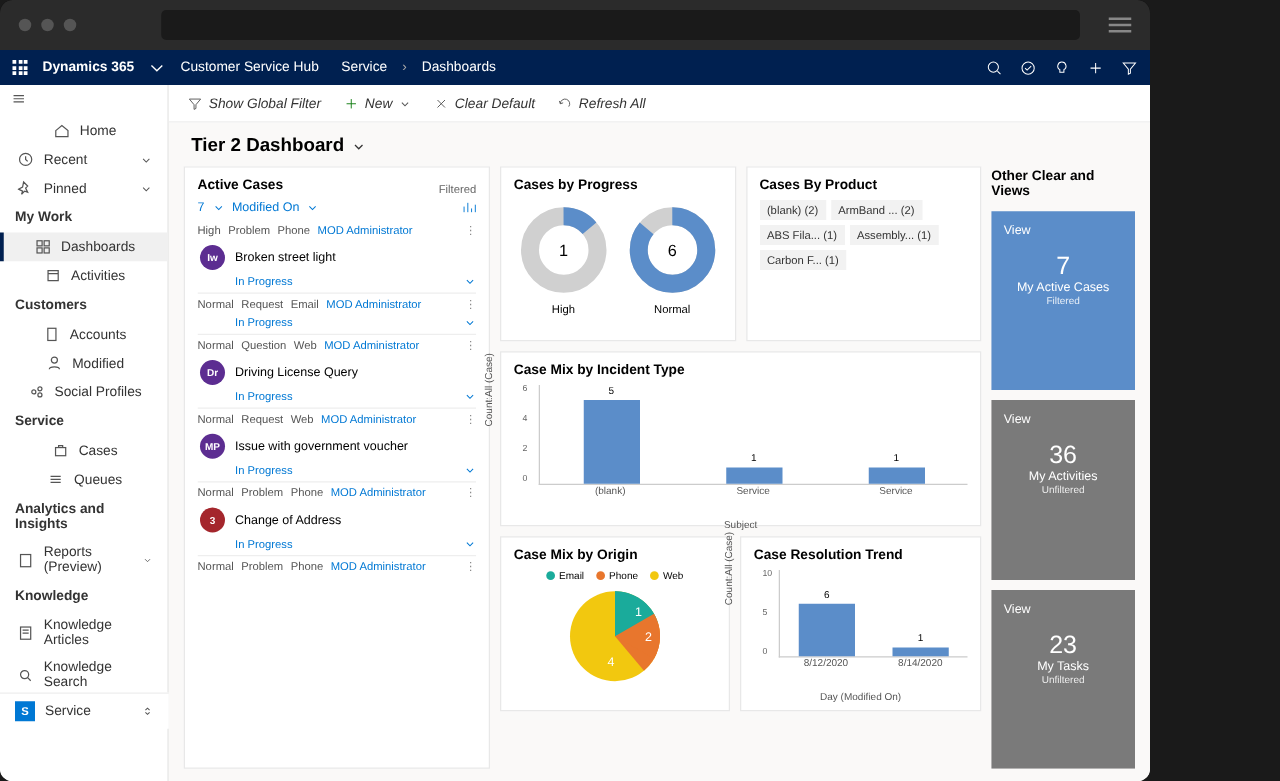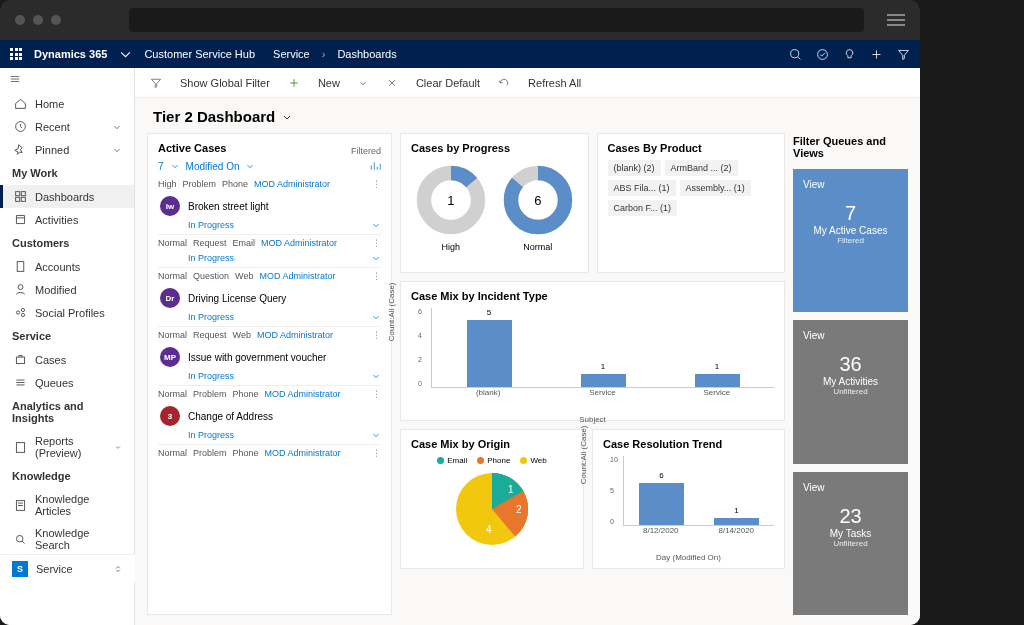--- a/index.html
+++ b/index.html
@@ -14,29 +14,29 @@
 .top-nav { height: 28px; background: #002050; color: #fff; display: flex; align-items: center; padding: 0 10px; font-size: 11px; gap: 12px; }
 .top-nav-right { margin-left: auto; display: flex; gap: 14px; align-items: center; }
 .top-nav svg { width: 13px; height: 13px; fill: #fff; }
 .waffle { display: grid; grid-template-columns: repeat(3,3px); gap: 1.5px; }
 .waffle span { width: 3px; height: 3px; background: #fff; }
 .breadcrumb-sep { color: #aaa; }
 .content-wrap { flex: 1; display: flex; overflow: hidden; }
 .sidebar { width: 135px; border-right: 1px solid #e1e1e1; background: #fff; font-size: 11px; color: #333; overflow-y: auto; }
 .side-collapse { padding: 6px 10px; }
 .side-header { padding: 6px 12px; font-weight: 600; color: #333; font-size: 11px; display: flex; justify-content: space-between; align-items: center; }
-.side-item { padding: 5px 12px 5px 14px; display: flex; align-items: center; gap: 8px; cursor: pointer; position: relative; }
+.side-item { padding: 5px 12px 5px 14px; display: flex; align-items: center; gap: 8px; cursor: pointer; position: relative; justify-content: center; }
 .side-item.active { background: #f0f0f0; }
 .side-item.active::before { content:''; position:absolute; left:0; top:0; bottom:0; width:3px; background:#002050; }
 .side-icon { width: 13px; height: 13px; display:flex; align-items:center; justify-content:center; }
 .side-icon svg { width:13px; height:13px; stroke:#555; fill:none; stroke-width:1.2; }
 .chev { width:10px; height:10px; }
 .main { flex: 1; background: #faf9f8; display: flex; flex-direction: column; overflow: hidden; }
 .command-bar { height: 30px; display: flex; align-items: center; padding: 0 15px; gap: 18px; font-size: 11px; color: #333; background:#fff; border-bottom:1px solid #eee; }
-.cmd-item { display:flex; align-items:center; gap:18px; cursor:pointer; }
+.cmd-item { display:flex; align-items:center; gap:5px; cursor:pointer;font-style:italic; }
 .page-title { padding: 10px 18px 8px 18px; font-size: 15px; font-weight: 600; display:flex; align-items:center; gap:6px; }
 .dashboard-grid { flex:1; padding: 0 12px 10px 12px; display:grid; grid-template-columns: 245px 1fr 115px; gap:8px; overflow:hidden; }
 .col { display:flex; flex-direction:column; gap:8px; overflow:hidden; }
 .card { background:#fff; border:1px solid #e8e8e8; padding:8px 10px; font-size:10px; position:relative; }
 .card-title { font-size:11px; font-weight:600; margin-bottom:6px; }
 .card-header-row {display:flex; justify-content:space-between; align-items:center;}
 .filtered { font-size:9px; color:#666; }
 .case-filter-row { display:flex; align-items:center; gap:6px; color:#0078d4; font-size:10px; margin-bottom:4px; justify-content:space-between;}
 .case-list { overflow-y:auto; }
 .case-meta { display:flex; gap:6px; font-size:9px; color:#555; padding:3px 0; align-items:center; }
@@ -568,21 +568,21 @@
                       <div>8/12/2020</div>
                       <div>8/14/2020</div>
                     </div>
                   <div class="axis-title">Day (Modified On)</div>
                 </div>
               </div>
             </div>
           </div>
 
           <div class="col">
-            <div style="font-size:11px;font-weight:600;padding:2px 0;">Filter Queues and Views</div>
+            <div style="font-size:11px;font-weight:600;padding:2px 0;">Other Clear and Views</div>
             <div class="tile tile-blue">
               <div class="tile-view">View</div>
               <div class="tile-num">7</div>
               <div class="tile-label">My Active Cases</div>
               <div class="tile-sub">Filtered</div>
             </div>
             <div class="tile tile-gray">
               <div class="tile-view">View</div>
               <div class="tile-num">36</div>
               <div class="tile-label">My Activities</div>

